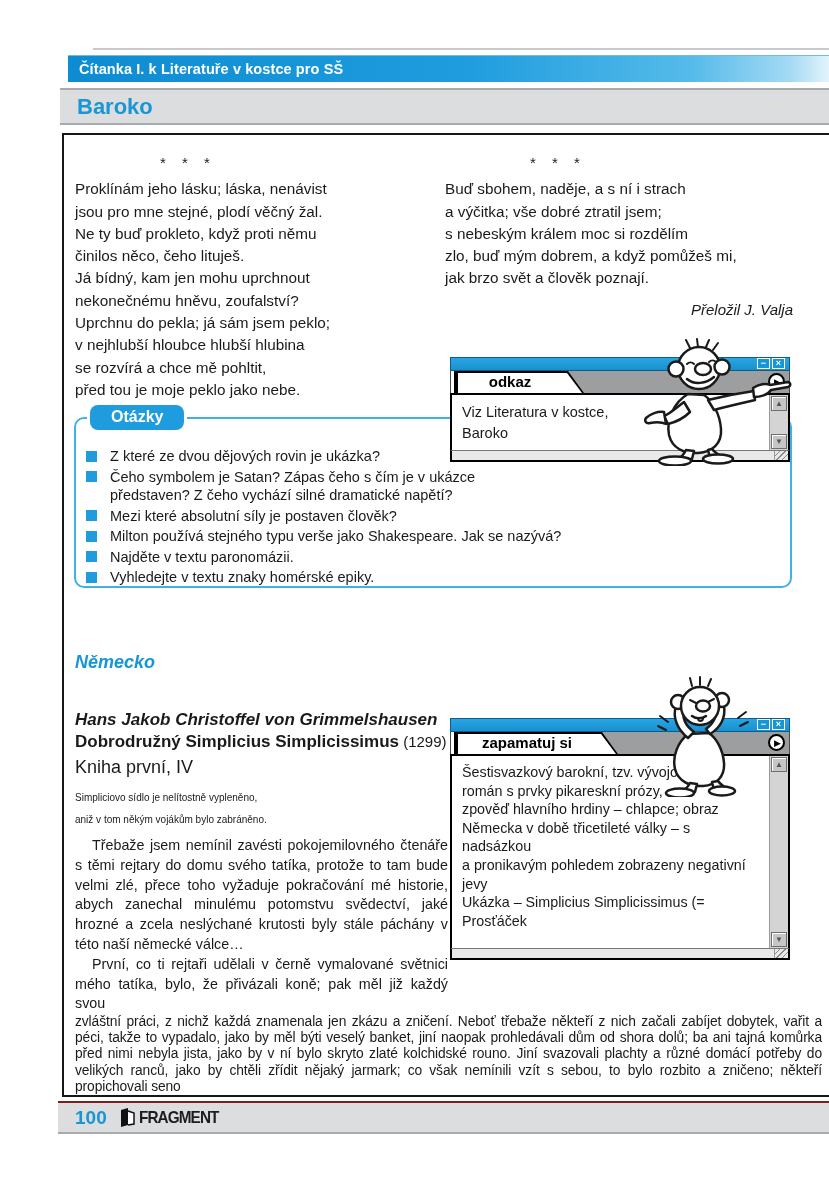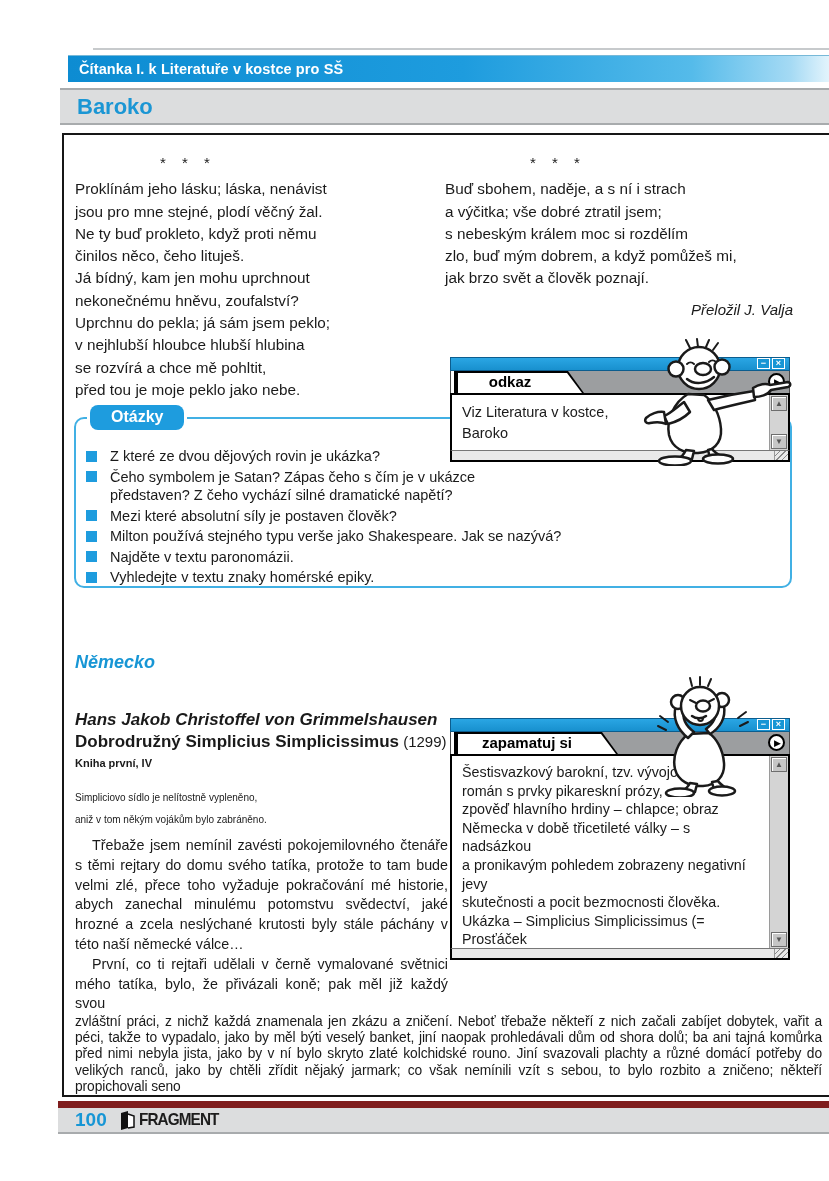--- a/index.html
+++ b/index.html
@@ -81,30 +81,30 @@
   #questions-list { position:absolute; left:8px; top:28px; right:10px; }
   .q-item { margin-bottom:2px; }
   .q-line { position:relative; padding-left:26px; font-size:14.5px; line-height:18.5px; }
   .q-bullet { position:absolute; left:2px; top:3.5px; width:11px; height:11px; background:#1e9cde; }
 
   
   #country-heading { position:absolute; left:75px; top:652px; color:#1796d5; font-weight:bold; font-style:italic; font-size:18px; }
   #author-line { position:absolute; left:75px; top:710px; font-size:17px; font-weight:bold; font-style:italic; }
   #work-line { position:absolute; left:75px; top:732px; font-size:17px; font-weight:bold; }
   #work-line .year { font-weight:normal; font-size:15px; }
-  #part-line { position:absolute; left:75px; top:757px; font-size:11px; font-weight:bold; }
+  #part-line { position:absolute; left:75px; top:757px; font-size:18px; font-weight:normal; }
   #intro-lines { position:absolute; left:75px; top:787px; font-size:10px; line-height:21.5px; }
   #para-col { position:absolute; left:75px; top:836px; width:373px; font-size:14.3px; line-height:19.8px; text-align:justify; }
   #para-col p { text-indent:17px; }
   #para-full { position:absolute; left:75px; top:1014px; width:747px; font-size:13.8px; line-height:16.2px;
     text-align:justify; letter-spacing:-.1px; }
 
   
   #footer-bar { position:absolute; left:58px; top:1101px; width:771px; height:33px; background:#dcddde;
-    border-top:7px solid #7f1d1d; border-bottom:2px solid #a8abad; display:flex; align-items:center; padding-left:17px; }
+    border-top:2px solid #7f1d1d; border-bottom:2px solid #a8abad; display:flex; align-items:center; padding-left:17px; }
   #page-number { color:#1796d5; font-weight:bold; font-size:19px; }
   .logo { display:flex; align-items:center; gap:3px; margin-left:12px; }
   .logo-text { font-size:17px; font-weight:bold; letter-spacing:-1px; color:#1c1c1c; transform:scaleX(.9); transform-origin:left; }
 </style>
 </head>
 <body>
 
 <div id="top-rule"></div>
 
 <div id="kicker-bar">
@@ -254,21 +254,20 @@
       <span>▶</span>
     </div>
   </div>
   <div class="win-body">
     <div class="win-text">
       <div>Šestisvazkový barokní, tzv. vývojový</div>
       <div>román s prvky pikareskní prózy,</div>
       <div>zpověď hlavního hrdiny – chlapce; obraz</div>
       <div>Německa v době třicetileté války – s nadsázkou</div>
       <div>a pronikavým pohledem zobrazeny negativní jevy</div>
-      <div>skutečnosti a pocit bezmocnosti člověka.</div>
       <div>Ukázka – Simplicius Simplicissimus (= Prosťáček</div>
 
     </div>
     <div class="scrollbar">
       <div class="scroll-btn up">▲</div>
       <div class="scroll-btn down">▼</div>
     </div>
   </div>
   <div class="win-strip">
     <div class="grip"></div>

